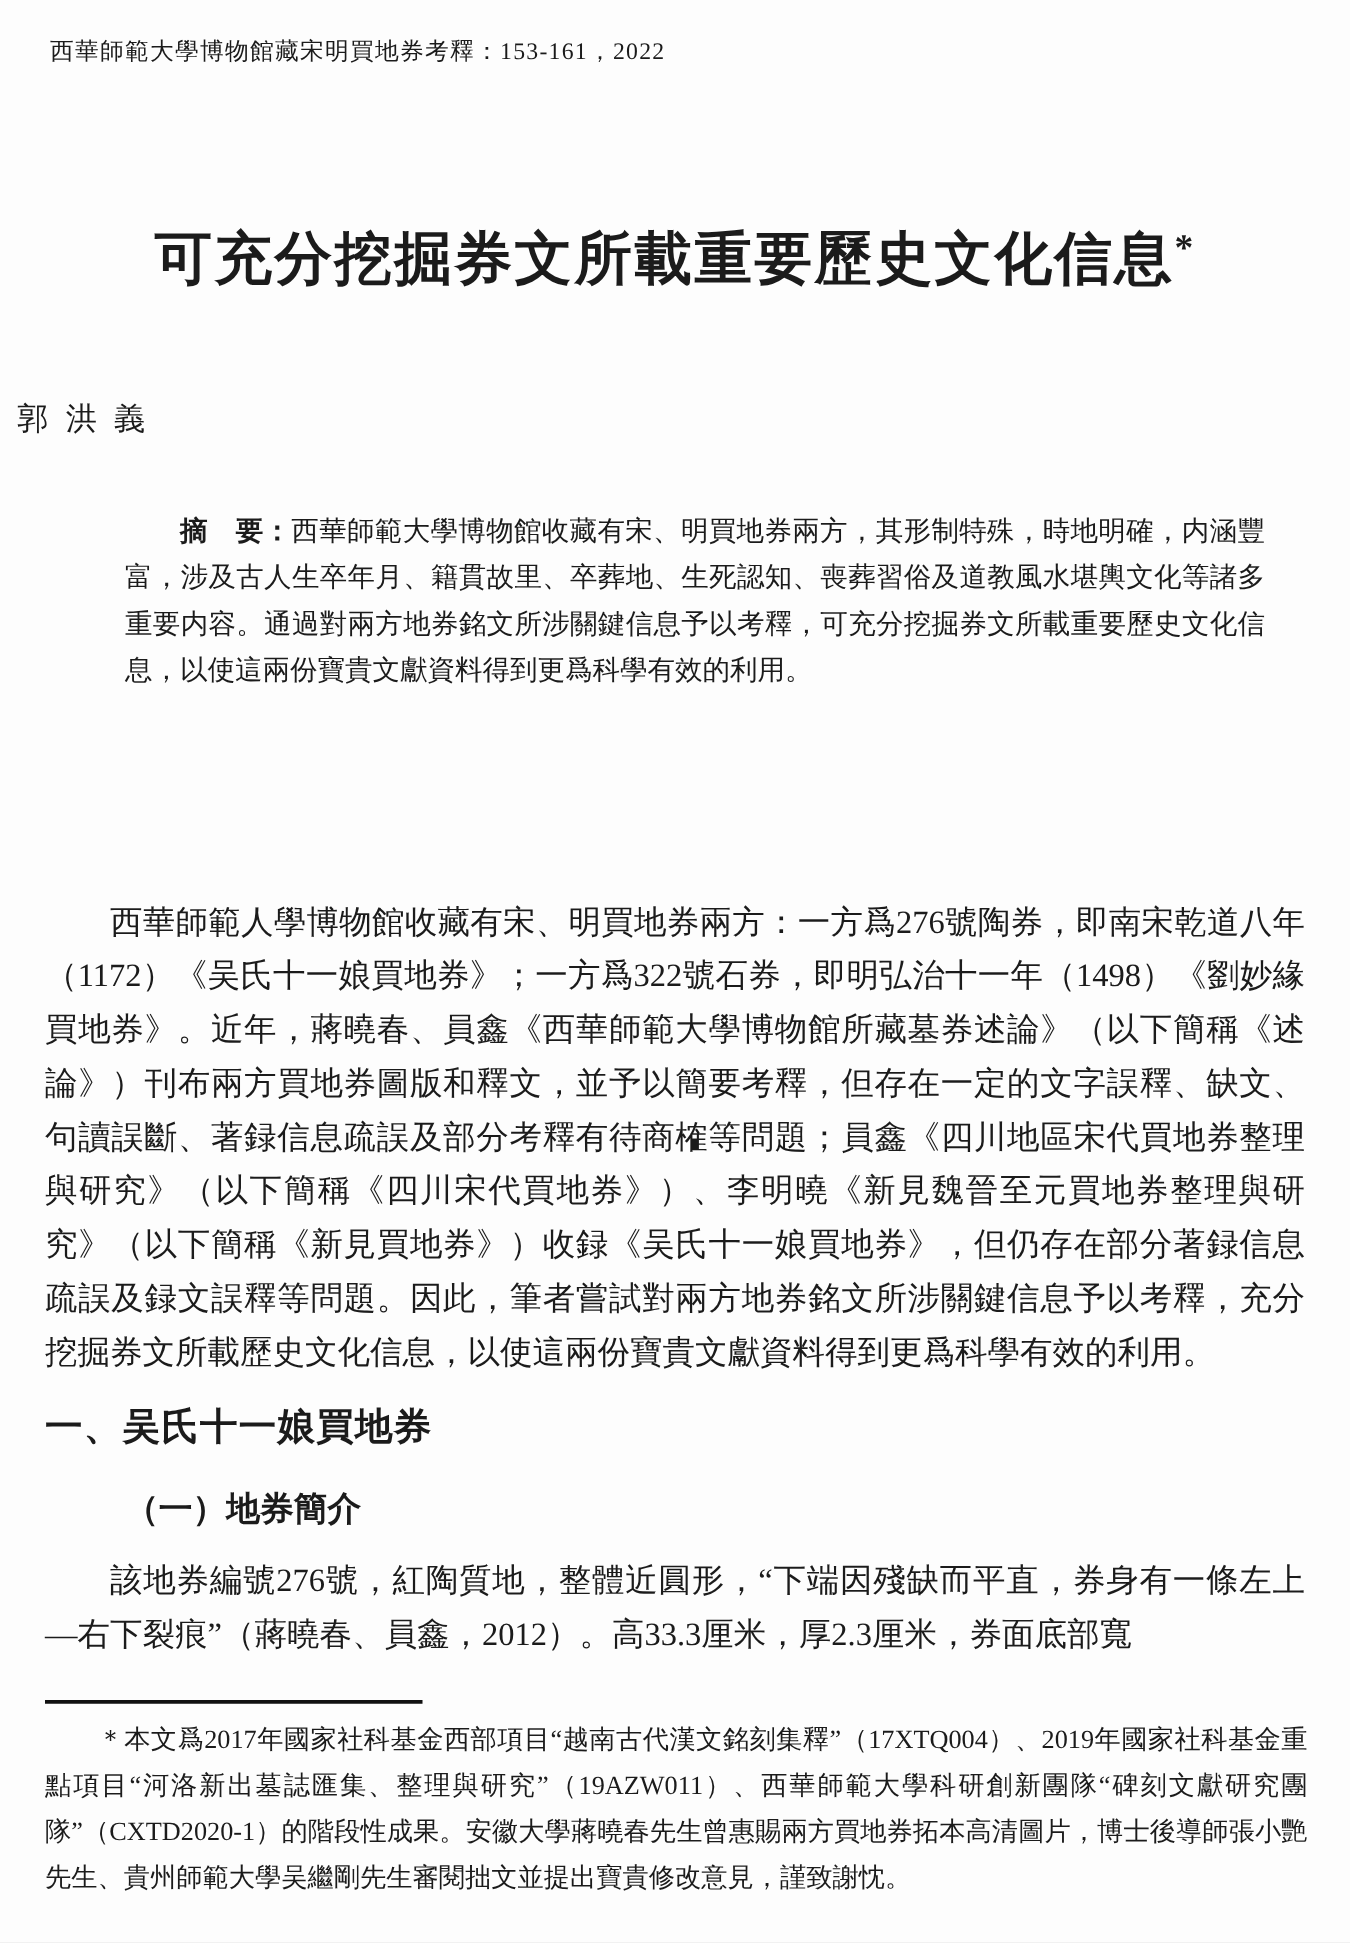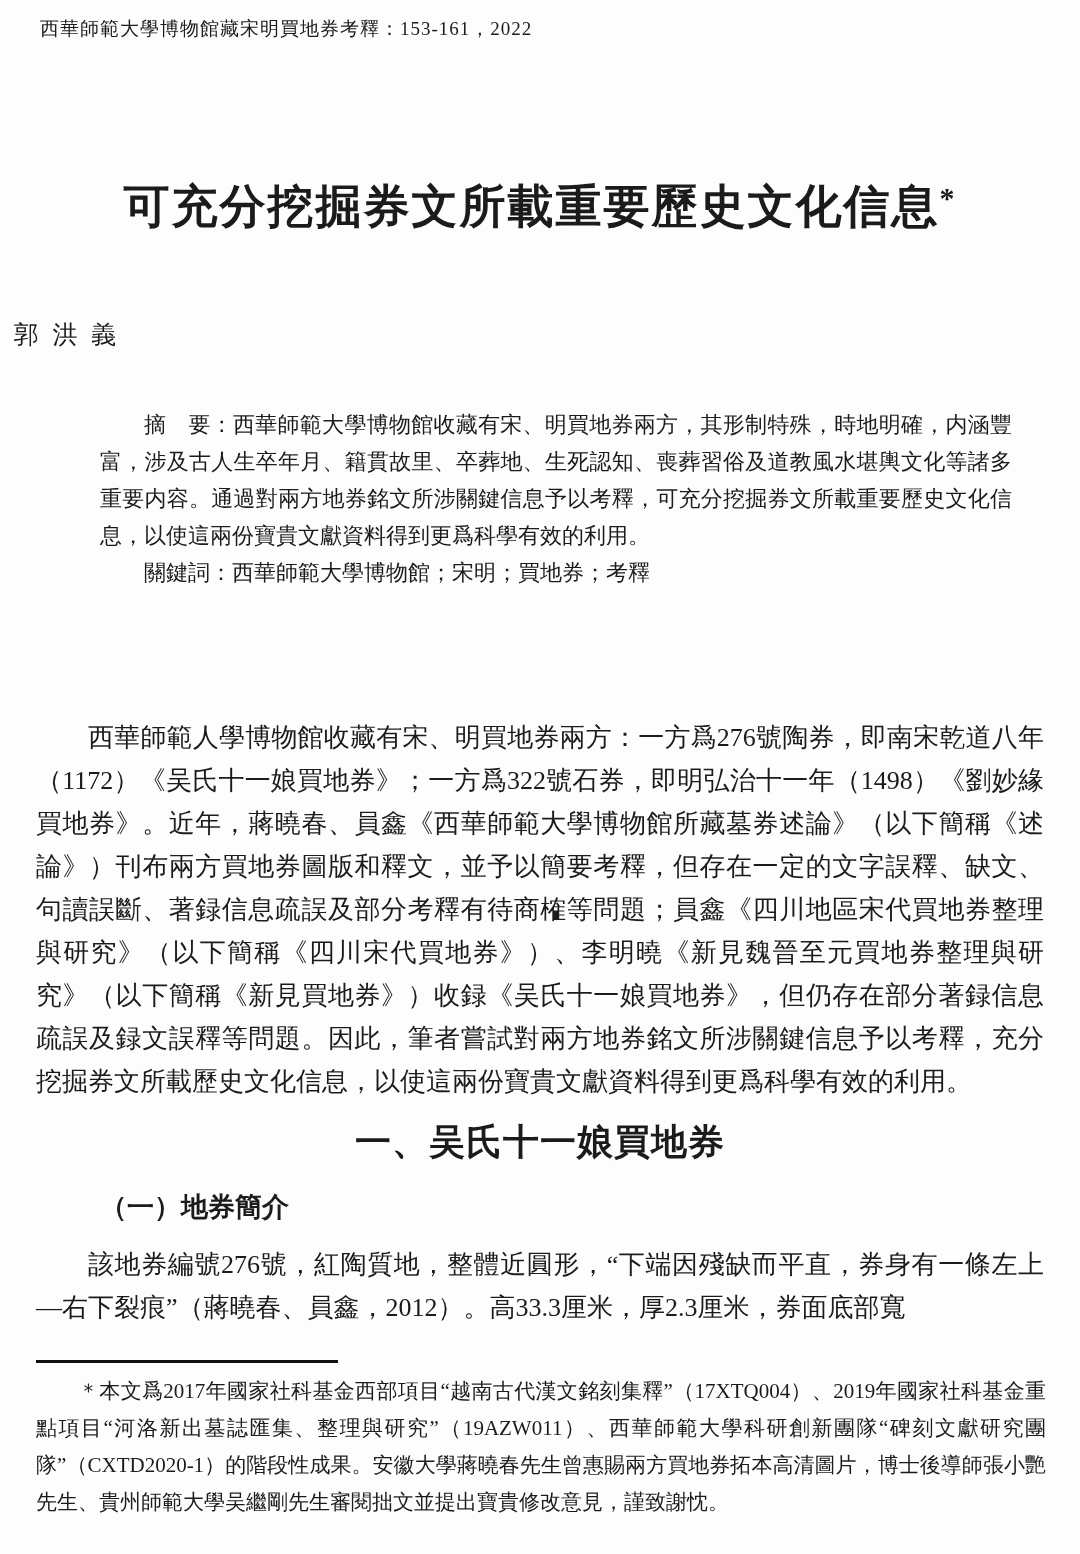--- a/index.html
+++ b/index.html
@@ -9,21 +9,21 @@
     width: 1080px;
     height: 1554px;
     margin: 0 auto;
     background: #fdfdfd;
     color: #1b1b1b;
     font-family: "Liberation Serif", "DejaVu Serif", serif;
     overflow: hidden;
   }
   .running-header {
     position: absolute;
-    top: 16px;
+    top: 28px;
     left: 40px;
     font-size: 19px;
     letter-spacing: 1px;
     white-space: nowrap;
   }
   .title {
     position: absolute;
     top: 176px;
     left: 0;
     width: 100%;
@@ -54,39 +54,38 @@
     left: 100px;
     width: 912px;
     font-size: 22px;
     line-height: 37px;
     text-align: justify;
     text-justify: inter-ideograph;
   }
   .abstract-block p { text-indent: 2em; }
   .label-bold {
     font-family: "Liberation Sans", "DejaVu Sans", sans-serif;
-    font-weight: 400;
+    font-weight: 700;
   }
   .content {
     position: absolute;
     top: 716px;
     left: 36px;
     width: 1008px;
     font-size: 26px;
     line-height: 43px;
     text-align: justify;
     text-justify: inter-ideograph;
   }
   .content p.body-p { text-indent: 2em; }
   .section-heading {
     margin-top: 16px;
-    text-align: center;
     font-family: "Liberation Sans", "DejaVu Sans", sans-serif;
     font-weight: 700;
-    font-size: 36px;
+    font-size: 30px;
     line-height: 46px;
     letter-spacing: 1px;
   }
   .subsection-heading {
     margin-top: 20px;
     margin-left: 64px;
     font-family: Liberation Sans, sans-serif;
     font-weight: 700;
     font-size: 27px;
     line-height: 44px;
@@ -118,21 +117,20 @@
 <div class="page">
 
   <div class="running-header">西華師範大學博物館藏宋明買地券考釋：153-161，2022</div>
 
   <h1 class="title"><span>可充分挖掘券文所載重要歷史文化信息</span><span class="asterisk">*</span></h1>
 
   <div class="author">郭洪義</div>
 
   <div class="abstract-block">
     <p><span class="label-bold">摘　要：</span><span>西華師範大學博物館收藏有宋、明買地券兩方，其形制特殊，時地明確，内涵豐富，涉及古人生卒年月、籍貫故里、卒葬地、生死認知、喪葬習俗及道教風水堪輿文化等諸多重要内容。通過對兩方地券銘文所涉關鍵信息予以考釋，可充分挖掘券文所載重要歷史文化信息，以使這兩份寶貴文獻資料得到更爲科學有效的利用。</span></p>
-    <p><span class="label-bold">關鍵詞：</span><span>西華師範大學博物館；宋明；買地券；考釋</span></p>
   </div>
 
   <div class="content">
     <p class="body-p">西華師範人學博物館收藏有宋、明買地券兩方：一方爲276號陶券，即南宋乾道八年（1172）《吴氏十一娘買地券》；一方爲322號石券，即明弘治十一年（1498）《劉妙緣買地券》。近年，蔣曉春、員鑫《西華師範大學博物館所藏墓券述論》（以下簡稱《述論》）刊布兩方買地券圖版和釋文，並予以簡要考釋，但存在一定的文字誤釋、缺文、句讀誤斷、著録信息疏誤及部分考釋有待商榷等問題；員鑫《四川地區宋代買地券整理與研究》（以下簡稱《四川宋代買地券》）、李明曉《新見魏晉至元買地券整理與研究》（以下簡稱《新見買地券》）收録《吴氏十一娘買地券》，但仍存在部分著録信息疏誤及録文誤釋等問題。因此，筆者嘗試對兩方地券銘文所涉關鍵信息予以考釋，充分挖掘券文所載歷史文化信息，以使這兩份寶貴文獻資料得到更爲科學有效的利用。</p>
     <h2 class="section-heading">一、吴氏十一娘買地券</h2>
     <h3 class="subsection-heading">（一）地券簡介</h3>
     <p class="body-p after-heading">該地券編號276號，紅陶質地，整體近圓形，“下端因殘缺而平直，券身有一條左上—右下裂痕”（蔣曉春、員鑫，2012）。高33.3厘米，厚2.3厘米，券面底部寬</p>
   </div>
 
   <div class="footnote-rule"></div>

